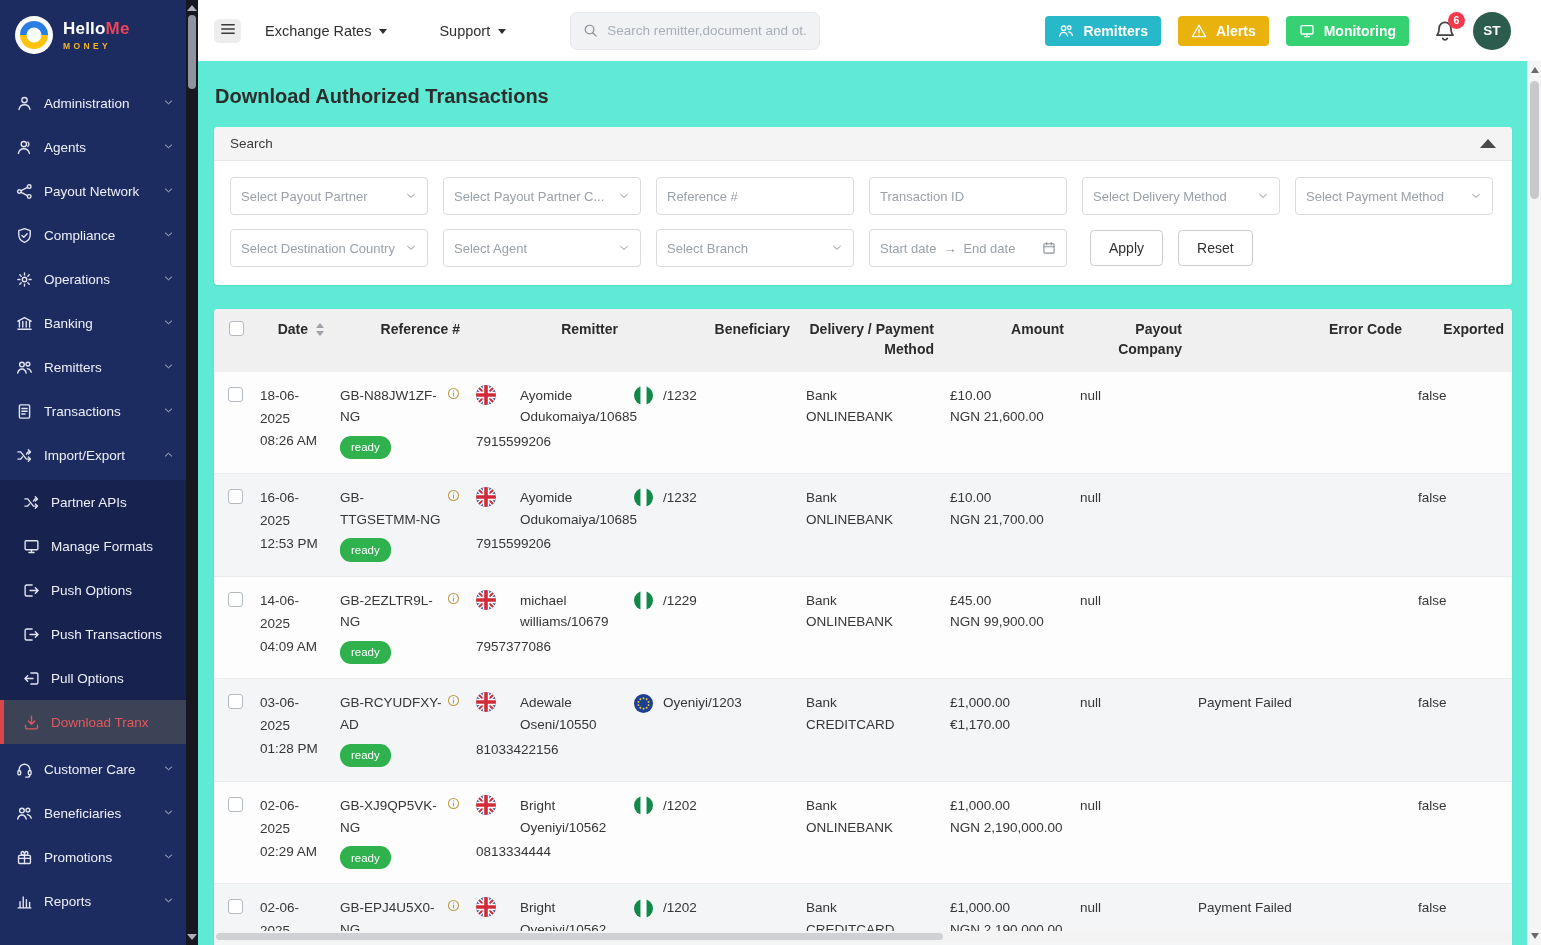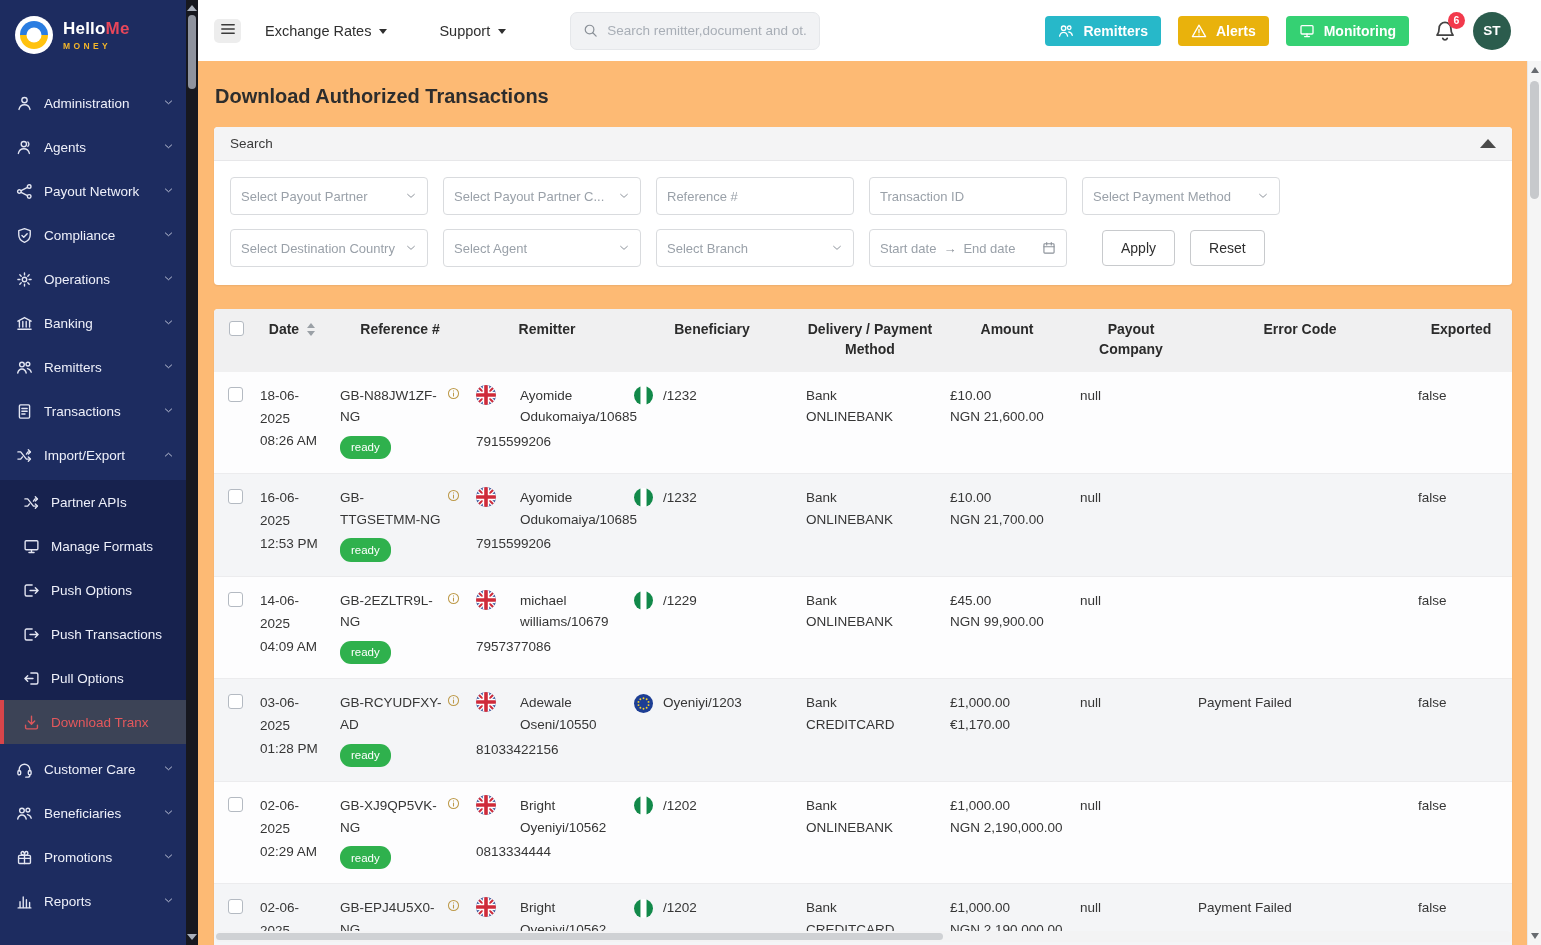--- a/index.html
+++ b/index.html
@@ -28,21 +28,21 @@
   .nav-item.active::before{content:"";position:absolute;left:0;top:0;bottom:0;width:4px;background:#d8454a}
 
   
   .side-scroll{width:12px;min-width:12px;background:#17181f;position:relative}
   .side-scroll .thumb{position:absolute;left:2px;right:2px;top:15px;height:74px;background:#8f939e;border-radius:4px}
   .ss-arr{position:absolute;left:1px;width:0;height:0;border-left:5px solid transparent;border-right:5px solid transparent}
   .ss-arr.up{top:5px;border-bottom:6px solid #aab0bb}
   .ss-arr.down{bottom:5px;border-top:6px solid #aab0bb}
 
   
-  .main{flex:1;display:flex;flex-direction:column;min-width:0;position:relative;background:#fdba74}
+  .main{flex:1;display:flex;flex-direction:column;min-width:0;position:relative;background:#5eead4}
   .topbar{height:61px;background:#fff;display:flex;align-items:center;gap:24px;padding:0 30px 0 16px;flex-shrink:0}
   .hamburger{background:#ededed;border:none;border-radius:5px;width:27px;height:24px;display:flex;align-items:center;justify-content:center;cursor:pointer;color:#3a3a3a}
   .hamburger svg{width:18px;height:18px}
   .menu-item{display:flex;align-items:center;gap:8px;font-size:14.5px;color:#2f2f2f;cursor:pointer}
   .menu-item.sp{margin-left:28px}
   .caret{width:0;height:0;border-left:4.5px solid transparent;border-right:4.5px solid transparent;border-top:5.5px solid #2f2f2f;margin-top:2px}
   .search-box{display:flex;align-items:center;gap:9px;background:#f1f2f4;border:1px solid #e5e7ea;border-radius:7px;height:38px;width:250px;padding:0 12px;margin-left:40px}
   .search-box svg{width:15px;height:15px;color:#8a9097;flex-shrink:0}
   .search-box input{border:none;outline:none;background:transparent;font-size:13.5px;color:#333;width:100%;font-family:inherit}
   .search-box input::placeholder{color:#a8aeb6}
@@ -69,26 +69,26 @@
   .filter{width:198px;min-width:198px;height:38px;border:1px solid #d9dbde;border-radius:4px;font-size:13px;color:#9aa1a9;padding:0 10px;display:flex;align-items:center;justify-content:space-between;background:#fff;cursor:pointer}
   input.filter{display:block;font-family:inherit;outline:none;color:#333;cursor:text}
   input.filter::placeholder{color:#9aa1a9}
   .filter .chev{display:inline-flex;color:#8b9199}
   .filter .chev svg{width:12px;height:12px}
   .daterange{justify-content:flex-start;gap:7px}
   .daterange .arrow{color:#8b9199}
   .daterange .cal{margin-left:auto;display:inline-flex;color:#8b9199}
   .daterange .cal svg{width:14px;height:14px}
   .btn{height:36px;padding:0 18px;border:1px solid #c8cacd;background:#fff;border-radius:4px;font-size:14px;color:#2f2f2f;cursor:pointer;font-family:inherit}
-  .btn.apply{margin-left:20px}
+  .btn.apply{margin-left:8px}
 
   
   .table-card{margin-top:24px;overflow:hidden}
   table{width:100%;border-collapse:collapse;table-layout:fixed}
-  thead th{background:#f0f0f1;text-align:center;font-size:14px;font-weight:700;color:#2b2b2b;padding:10px 8px 12px;vertical-align:top;line-height:1.45}
+  thead th{background:#f0f0f1;text-align:right;font-size:14px;font-weight:700;color:#2b2b2b;padding:10px 8px 12px;vertical-align:top;line-height:1.45}
   .th-in{display:inline-flex;align-items:flex-start;gap:8px}
   tbody td{padding:13px 8px 14px;vertical-align:top;font-size:13.5px;color:#363636;line-height:1.6;border-bottom:1px solid #ececee}
   tr.odd td{background:#fdfdfe}
   tr.even td{background:#f4f5f7}
   .col-check{padding-left:14px;width:38px}
   .checkbox{display:inline-block;width:15px;height:15px;border:1.5px solid #b4bac2;border-radius:3px;background:#fff;cursor:pointer;margin-top:2px}
   .sort{display:inline-flex;flex-direction:column;gap:3px;margin-top:4px;cursor:pointer}
   .sort i{display:block;width:0;height:0;border-left:4px solid transparent;border-right:4px solid transparent}
   .sort .up{border-bottom:5px solid #9aa0a6}
   .sort .dn{border-top:5px solid #9aa0a6}
@@ -454,20 +454,28 @@
               <div class="filter sel">
                 <span class="ph">Select Payout Partner C...</span>
                 <span class="chev">
                   <svg viewBox="0 0 16 16" fill="none" stroke="currentColor" stroke-width="1.3" stroke-linecap="round" stroke-linejoin="round">
                     <path d="M3.5 5.8L8 9.8l4.5-4"></path>
                   </svg>
                 </span>
               </div>
               <input class="filter txt" placeholder="Reference #" style="">
               <input class="filter txt" placeholder="Transaction ID" style="">
+              <div class="filter sel">
+                <span class="ph">Select Delivery Method</span>
+                <span class="chev">
+                  <svg viewBox="0 0 16 16" fill="none" stroke="currentColor" stroke-width="1.3" stroke-linecap="round" stroke-linejoin="round">
+                    <path d="M3.5 5.8L8 9.8l4.5-4"></path>
+                  </svg>
+                </span>
+              </div>
               <div class="filter sel">
                 <span class="ph">Select Payment Method</span>
                 <span class="chev">
                   <svg viewBox="0 0 16 16" fill="none" stroke="currentColor" stroke-width="1.3" stroke-linecap="round" stroke-linejoin="round">
                     <path d="M3.5 5.8L8 9.8l4.5-4"></path>
                   </svg>
                 </span>
               </div>
             </div>
           <div class="f-row">

